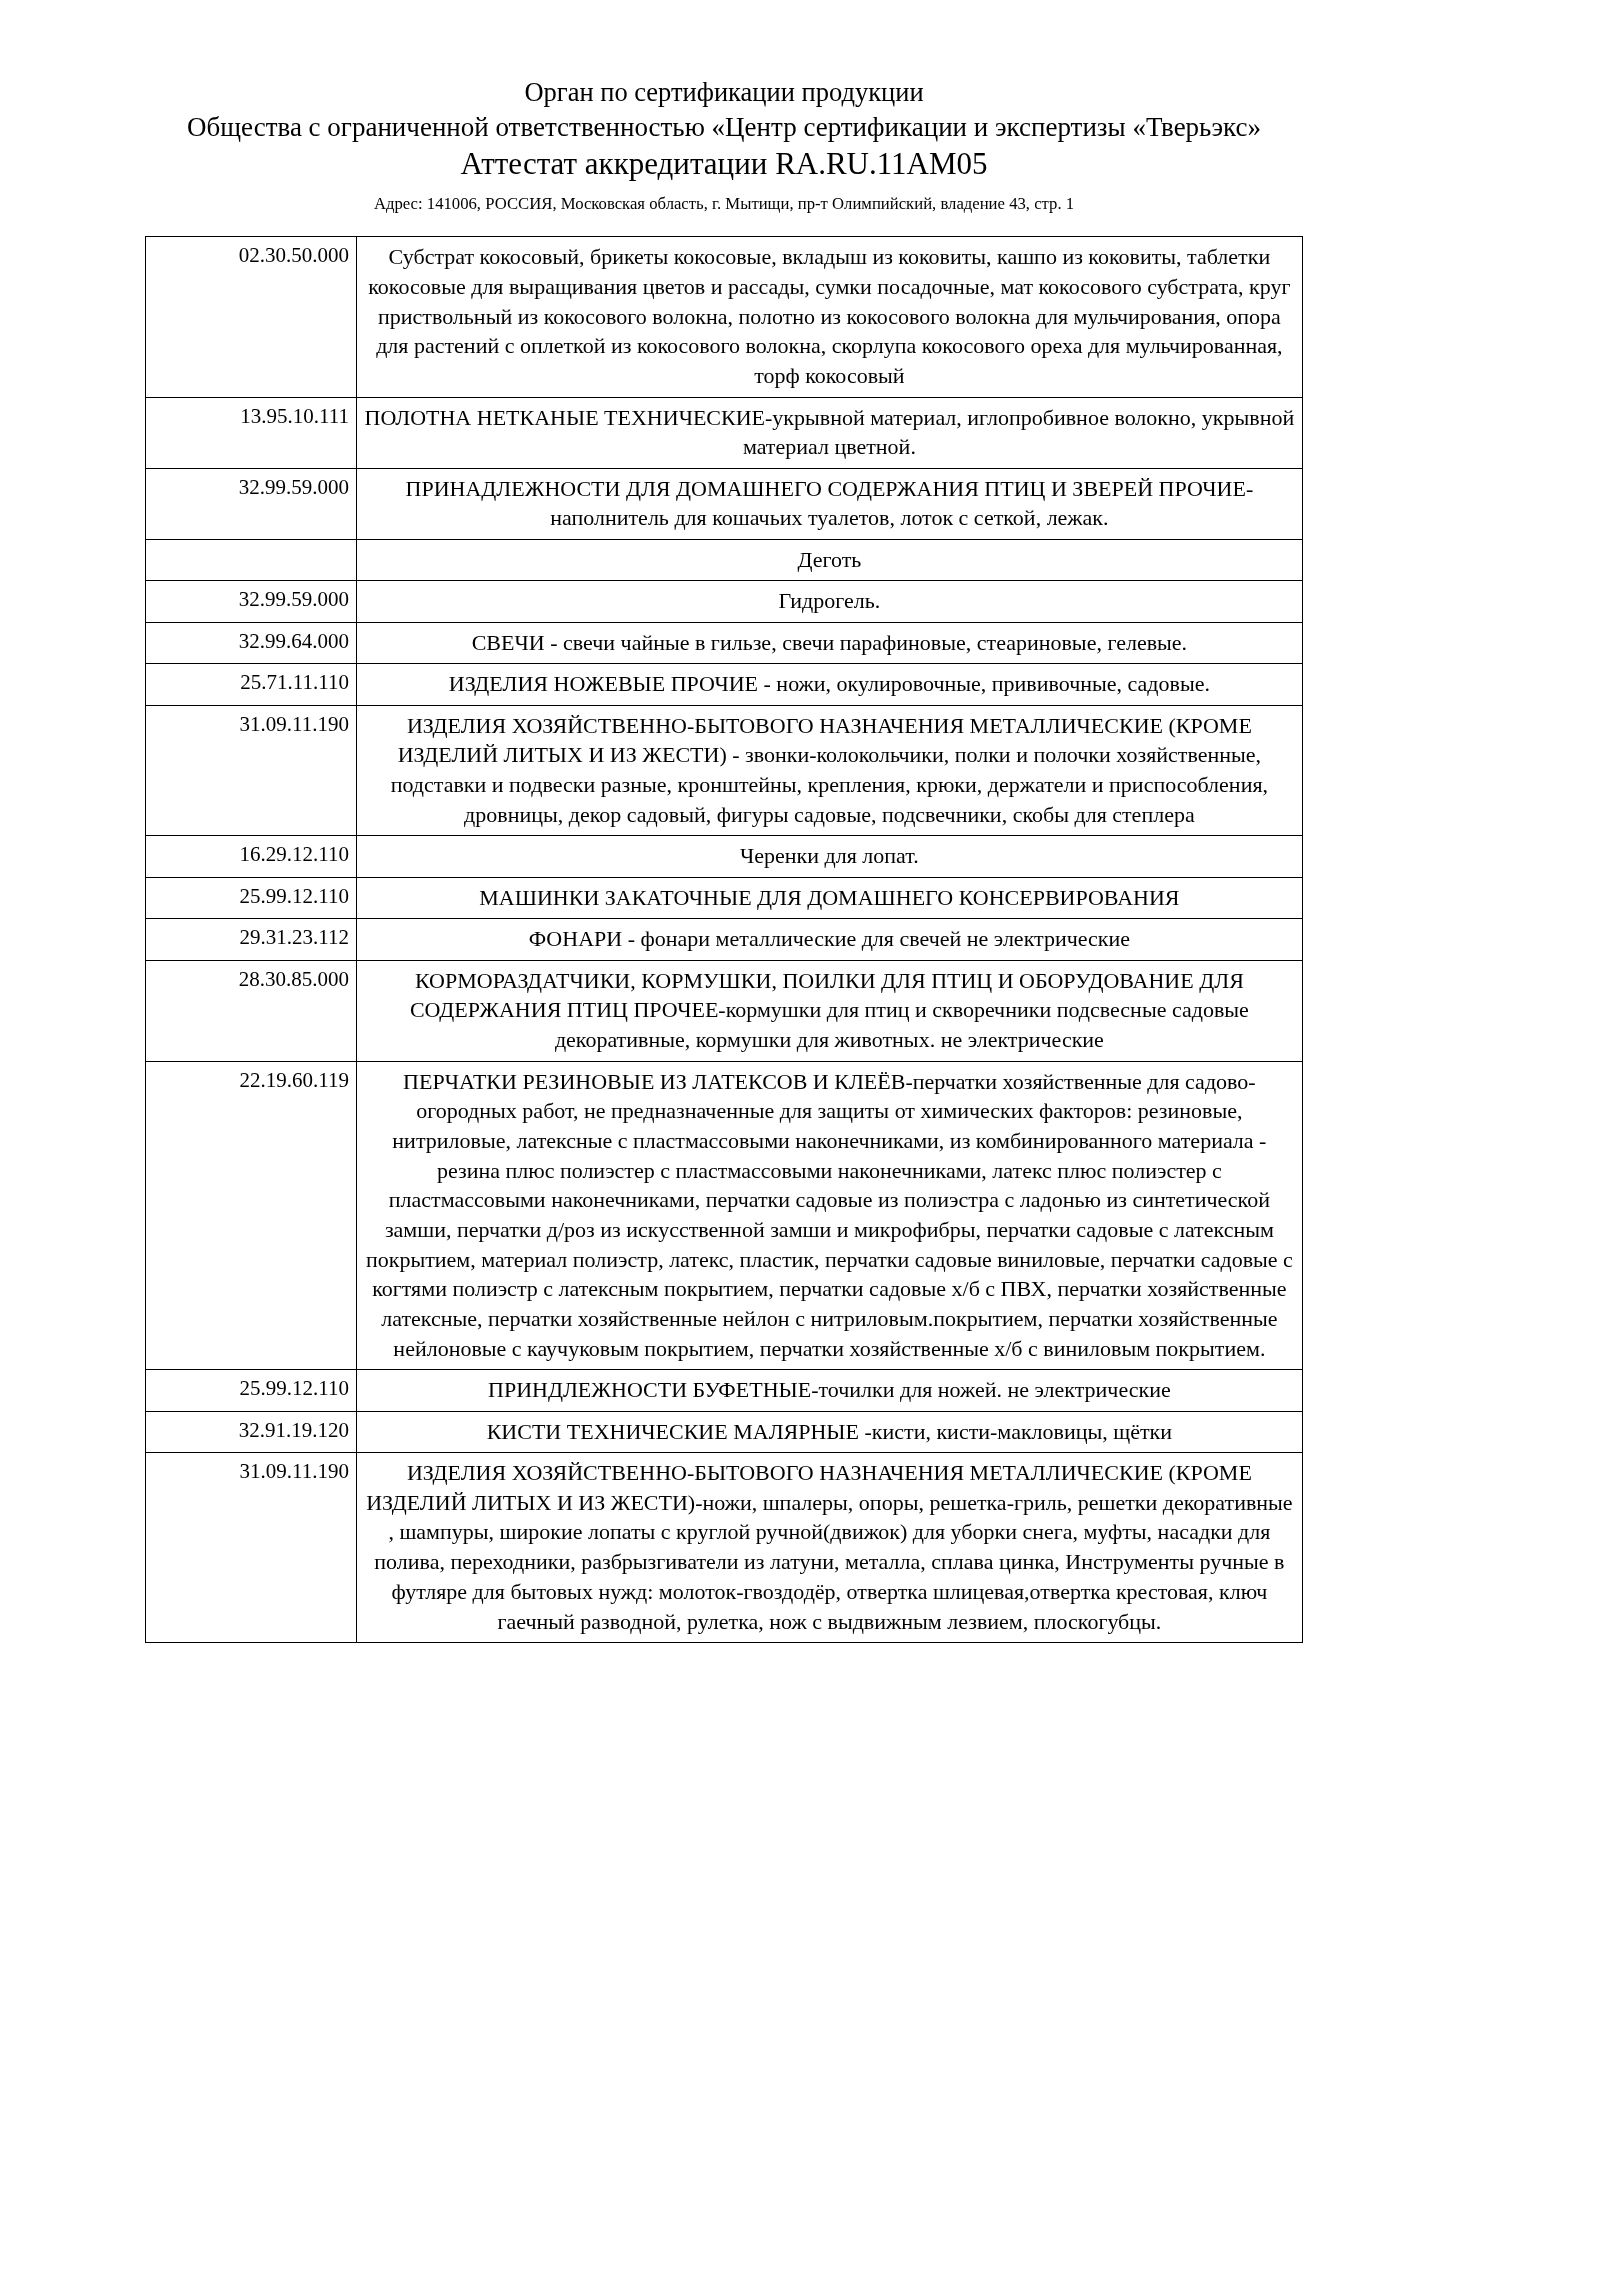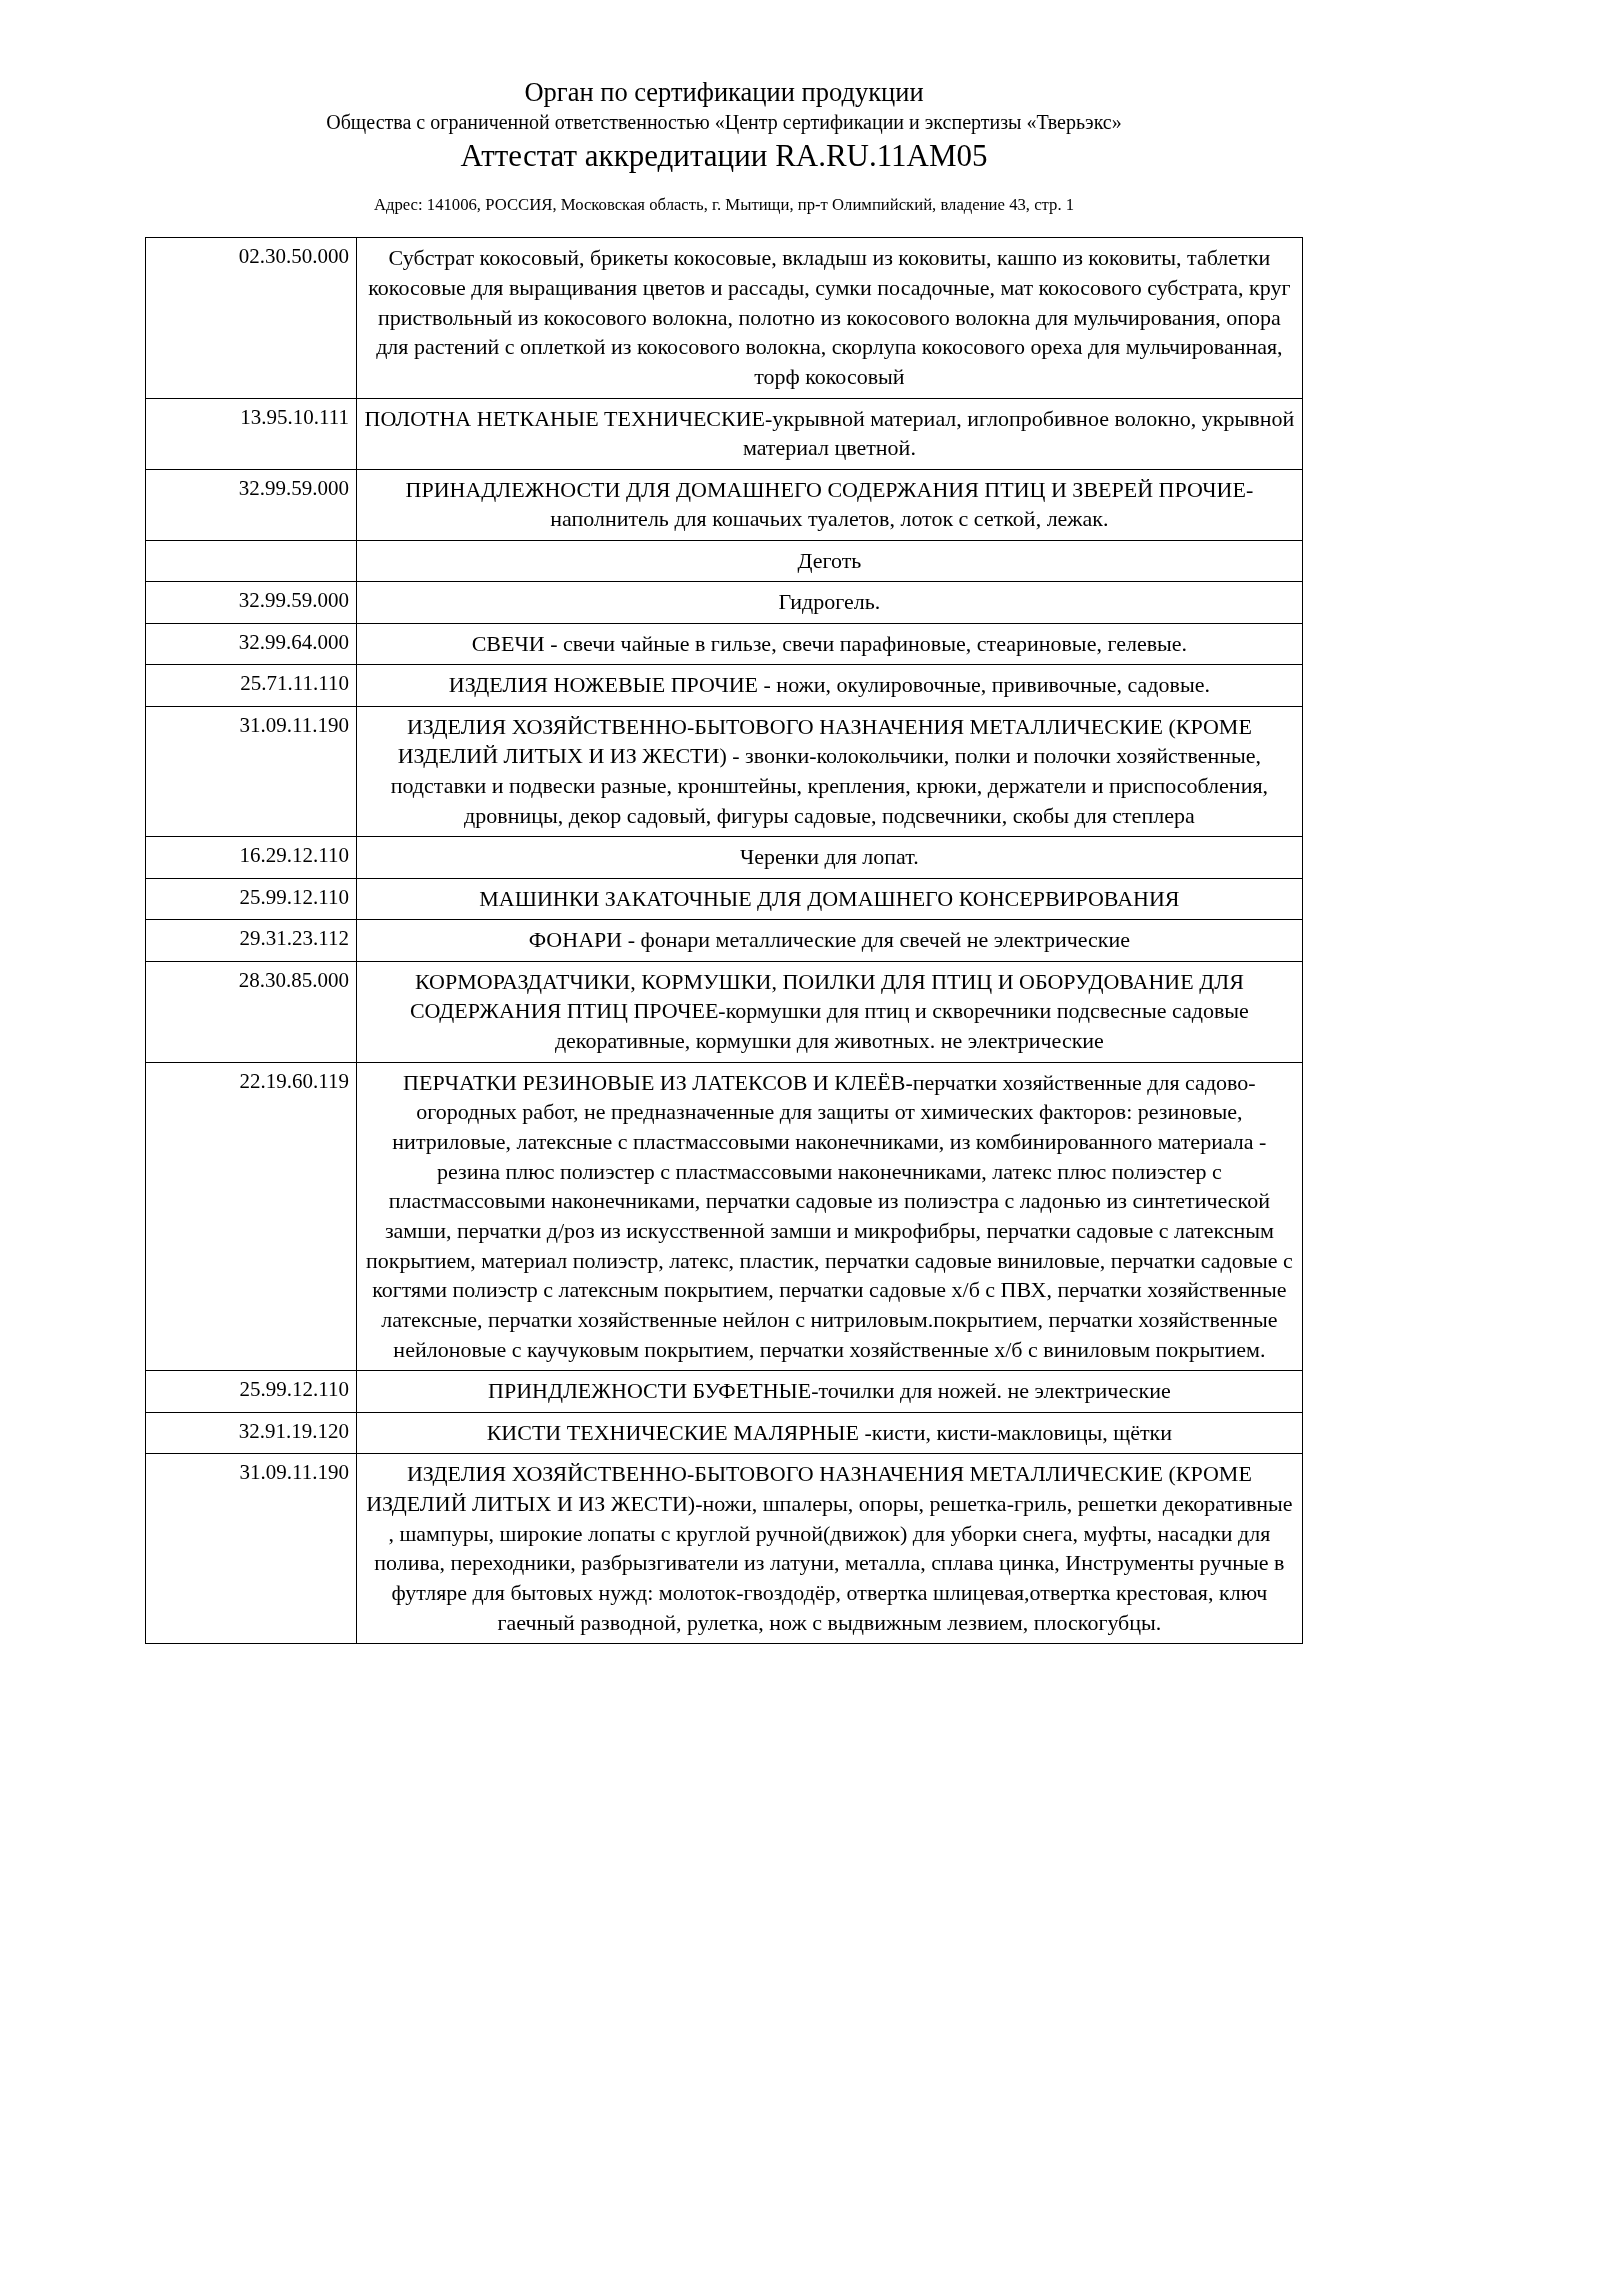--- a/index.html
+++ b/index.html
@@ -24,31 +24,31 @@
   
   .header {
     text-align: center;
     margin-bottom: 21.6px;
   }
   .header-line-1 {
     font-size: 26.5px;
     line-height: 1.28;
   }
   .header-line-2 {
-    font-size: 20px;
+    font-size: 27px;
     line-height: 1.28;
   }
   .header-line-3 {
     font-size: 31px;
     line-height: 1.28;
   }
   .header-address {
     font-size: 16.7px;
     line-height: 1.3;
-    margin-top: 19px;
+    margin-top: 9px;
   }
   
   table.reg-table {
     border-collapse: collapse;
     width: 100%;
     table-layout: fixed;
   }
   table.reg-table td {
     border: 1.6px solid #000000;
     vertical-align: top;

